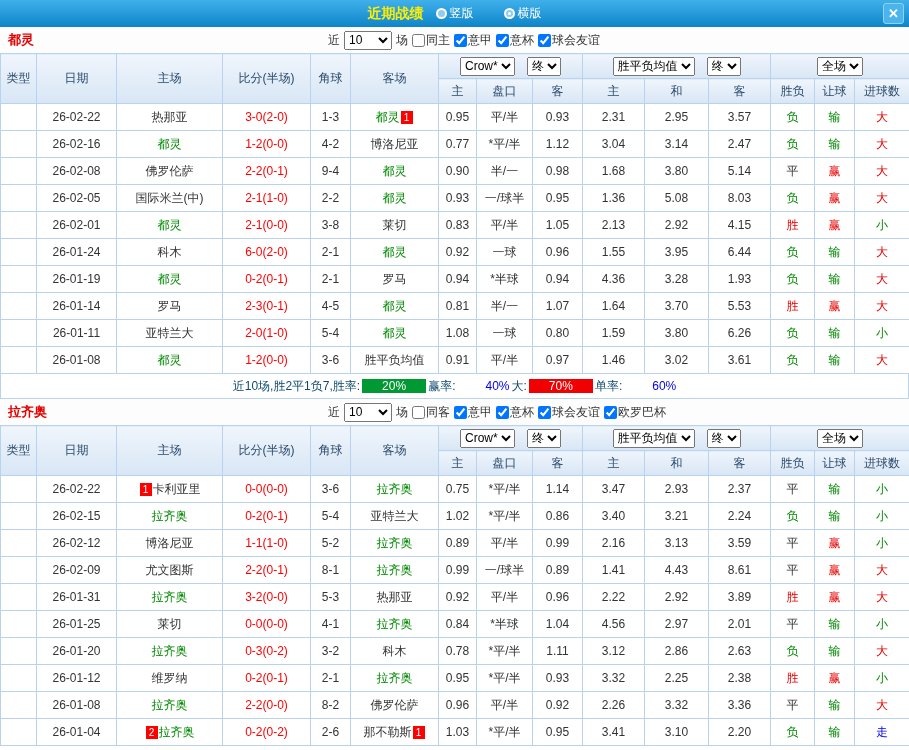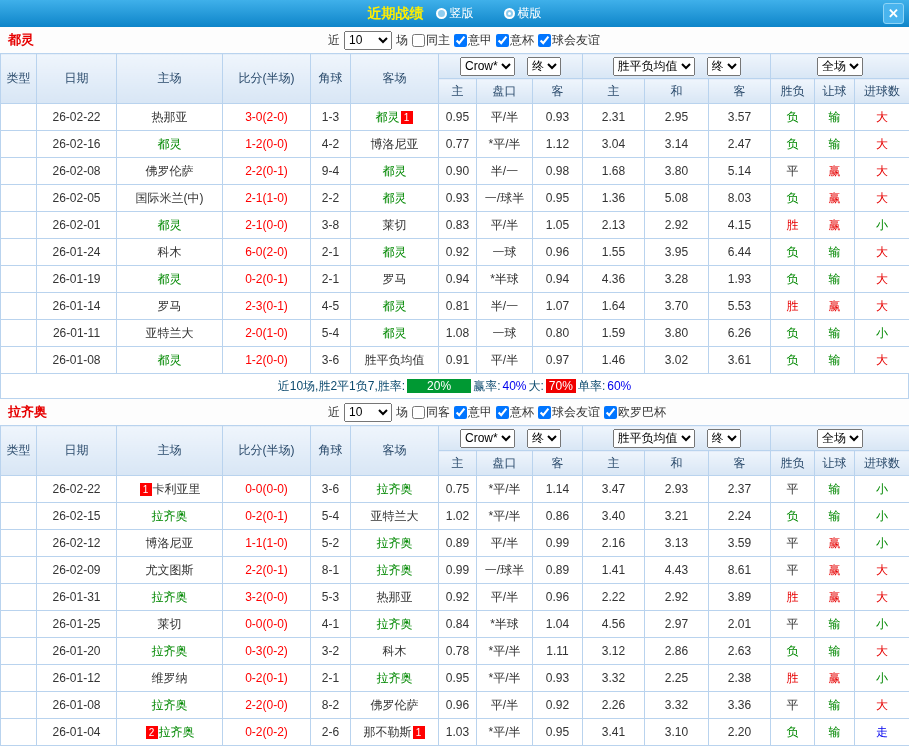--- a/index.html
+++ b/index.html
@@ -31,22 +31,22 @@
 
   td.t-jia { background:#2d8cf0; color:#fff; }
   td.t-bei { background:#3a3ad0; color:#fff; }
   .score { color:#ff0000; }
   .teamgreen { color:#008800; }
   .badge { display:inline-block; min-width:12px; height:13px; line-height:13px; background:#ff0000; color:#fff; font-size:10px; padding:0 1px; margin:0 1px; vertical-align:middle; }
 
   .summary { height:25px; display:flex; align-items:center; justify-content:center; gap:2px; border:1px solid #b9d3ee; border-top:none; background:#fff; }
   .seg-plain { color:#0c4a6e; }
   .seg-badge-green { background:#009933; color:#fff; padding:0 20px; }
-  .seg-badge-red { background:#f00000; color:#fff; padding:0 3px; }
-  .seg-blue { color:#0000ee; }
+  .seg-badge-red { background:#f00000; color:#fff; padding:0 20px; }
+  .seg-blue { color:#0000ee;margin-left:28px; }
 </style>
 </head>
 <body>
 
 <div class="window">
   <div class="titlebar">
     <div class="titlebar-center" style="display:flex;align-items:center;">
       <span class="title">近期战绩</span>
       <span class="radio-group" id="layout-radios">
           <label class="radio-opt">

